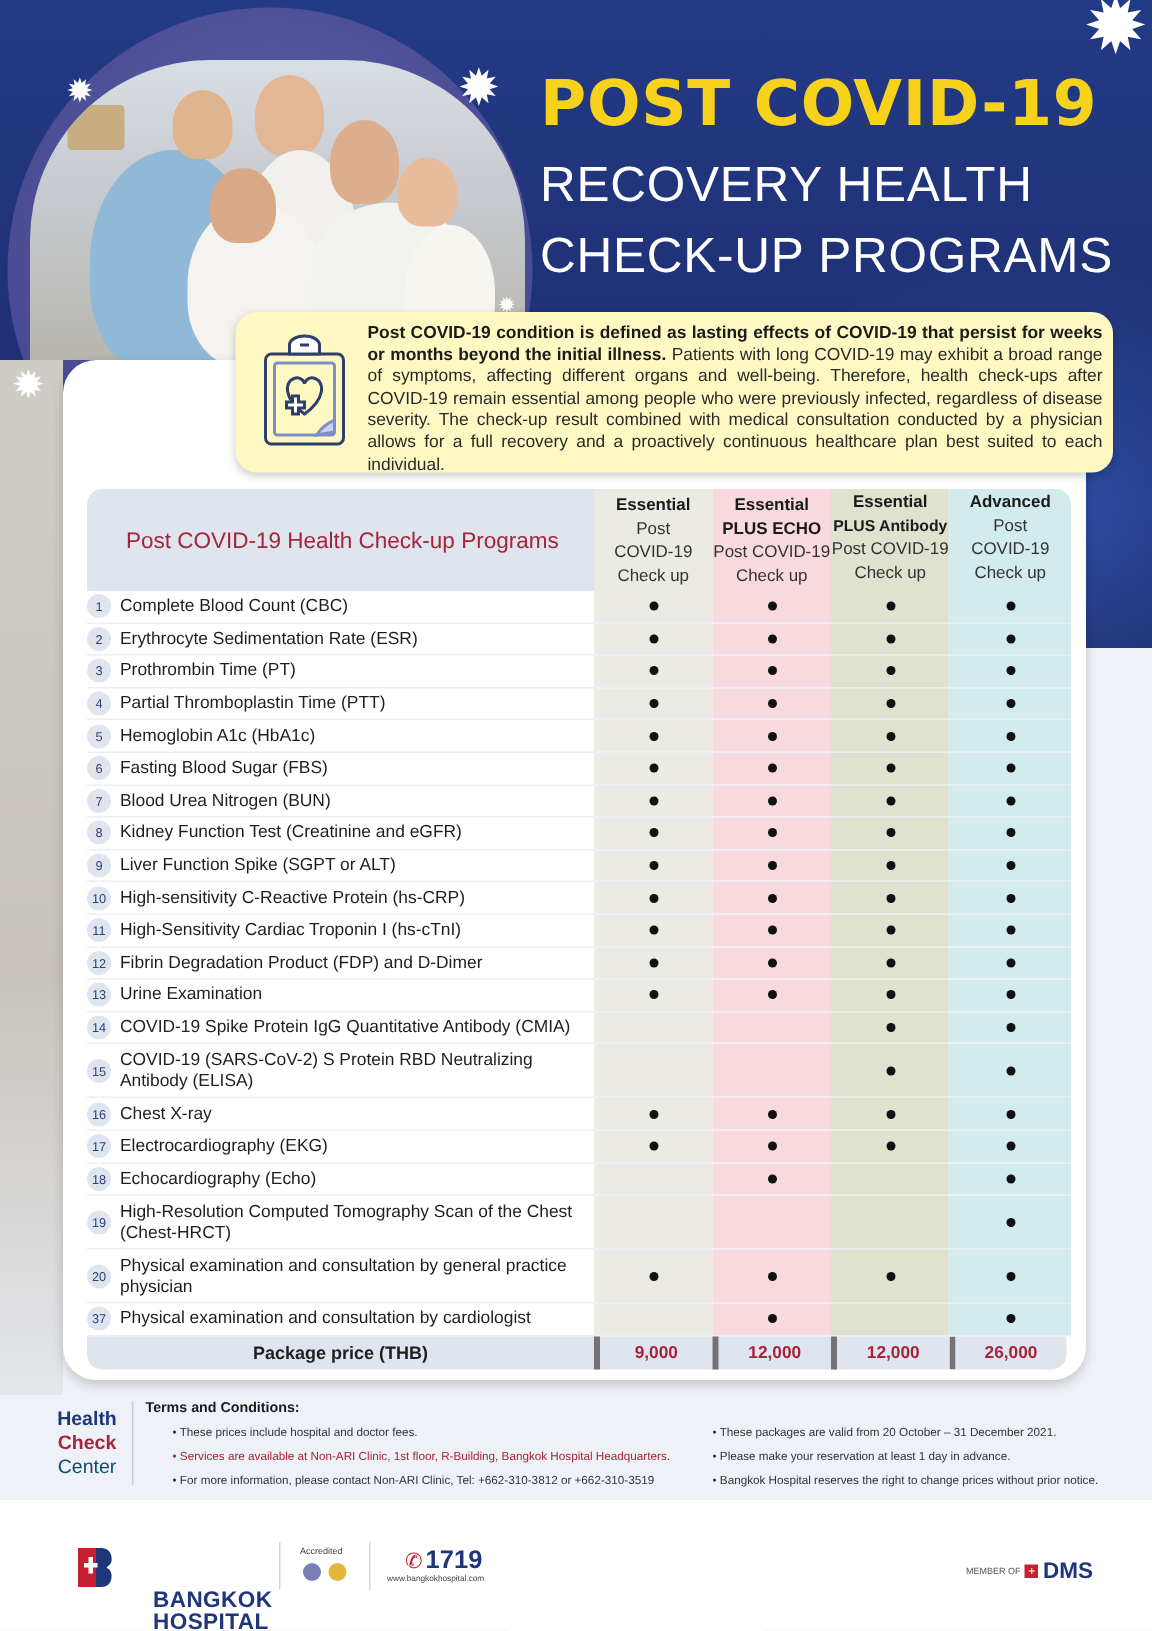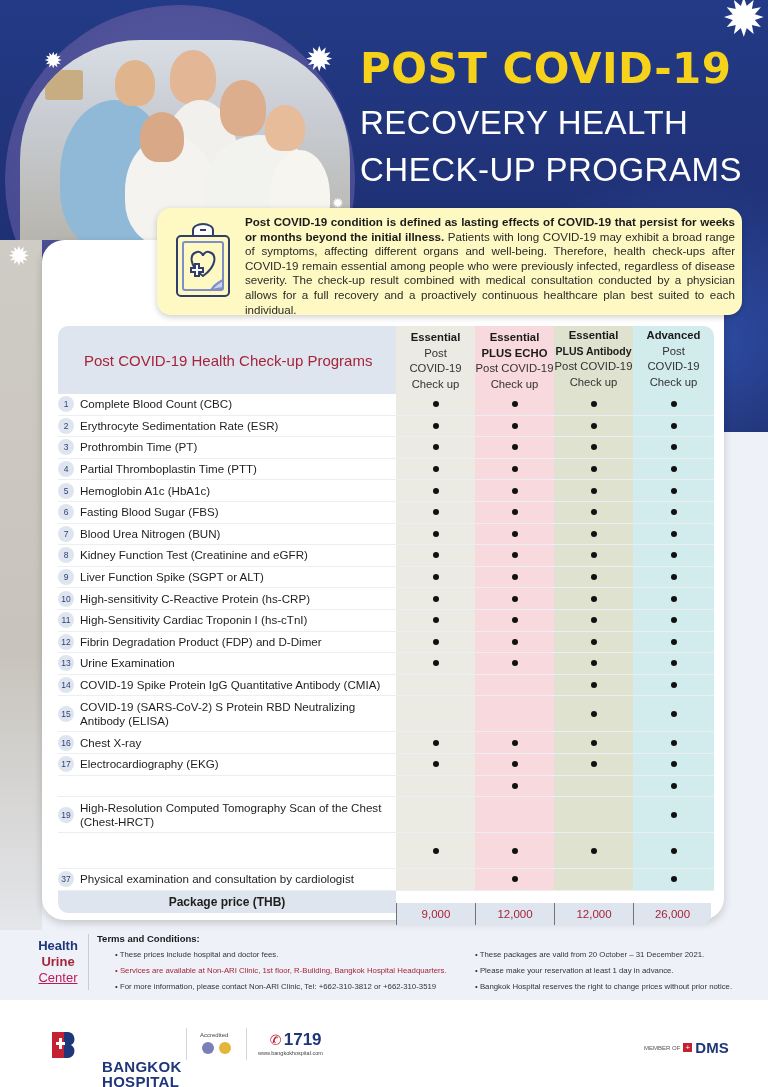--- a/index.html
+++ b/index.html
@@ -32,27 +32,27 @@
   .c3 { left: 575px; background: #d2ebec; border-radius: 0 10px 0 0; width: 81px; }
   .row { position: relative; height: 21.6px; border-bottom: 1px solid #ebeef2; }
   .row.tall { height: 36px; }
   .row .label { position: absolute; left: 0; top: 0; width: 338px; height: 100%; display: flex; align-items: center; font-size: 11.6px; color: #1e1e1e; line-height: 14px; }
   .num { flex: 0 0 16px; width: 16px; height: 16px; border-radius: 50%; background: #dfe5ee; font-size: 8.5px; color: #2f3f7a; display: flex; align-items: center; justify-content: center; margin-right: 6px; }
   .row .cell { position: absolute; top: 0; height: 100%; width: 79px; display: flex; align-items: center; justify-content: center; }
   .row .cell.c3 { width: 81px; border-radius: 0; }
   .dot { width: 6px; height: 6px; border-radius: 50%; background: #111; }
   .price-row { position: relative; height: 22px; text-align: center; }
   .price-row .plabel { position: absolute; left: 0; top: 0; width: 338px; height: 22px; background: #dfe5ee; font-weight: bold; font-size: 12px; display: flex; align-items: center; justify-content: center; color: #1e1e1e; border-radius: 0 0 0 10px; }
-  .price-row .pcell { position: absolute; top: 12px; height: 22px; width: 79px; background: #dfe5ee; border-left: 1px solid #737373; display: flex; align-items: center; justify-content: center; color: #a6243a; font-weight: normal; font-size: 11.5px; }
+  .price-row .pcell { position: absolute; top: 0; height: 22px; width: 79px; background: #dfe5ee; border-left: 4px solid #737373; display: flex; align-items: center; justify-content: center; color: #a6243a; font-weight: bold; font-size: 11.5px; }
   .price-row .pcell.last { width: 78px; border-radius: 0 0 10px 0; }
 
   .hdc { position: absolute; left: 34px; top: 938px; width: 48px; font-size: 13px; line-height: 16px; text-align: center; }
   .hdc .h { color: #1f3679; font-weight: bold; display: block; }
   .hdc .d { color: #a6243a; font-weight: bold; display: block; }
-  .hdc .c { color: #be185d; display: block; text-decoration: underline; }
+  .hdc .c { color: #0c4a6e; display: block; }
   .vdiv { position: absolute; left: 88px; top: 934px; width: 1px; height: 56px; background: #c9ccd4; }
   .terms-title { position: absolute; left: 97px; top: 933px; font-size: 9.5px; font-weight: bold; color: #1a1a1a; }
   .term { position: absolute; font-size: 7.8px; color: #333; white-space: nowrap; margin-left: 18px; }
   .term.red { color: #a6243a; }
   .footer { position: absolute; left: 0; top: 1000px; width: 768px; height: 87px; background: #ffffff; }
   .bh-logo { position: absolute; left: 50px; top: 1030px; width: 30px; height: 30px; }
   .bh-text { position: absolute; left: 102px; top: 1030px; font-weight: bold; font-size: 15px; line-height: 14.5px; color: #1f3679; letter-spacing: 0.3px; margin-top: 30px; }
   .fdiv { position: absolute; top: 1028px; width: 1px; height: 32px; background: #d3d6dc; }
   .acc-label { position: absolute; left: 200px; top: 1032px; font-size: 6px; color: #444; }
   .seal { position: absolute; top: 1042px; width: 12px; height: 12px; border-radius: 50%; }
@@ -431,20 +431,24 @@
           <span class="dot"></span>
         </div>
         <div class="cell c2" style="left: 496px; background: rgb(223, 226, 207);">
           <span class="dot"></span>
         </div>
         <div class="cell c3" style="left: 575px; background: rgb(210, 235, 236);">
           <span class="dot"></span>
         </div>
       </div>
       <div class="row">
+        <div class="label">
+          <span class="num">18</span>
+          <span>Echocardiography (Echo)</span>
+        </div>
         <div class="cell c0" style="left: 338px; background: rgb(235, 235, 227);"></div>
         <div class="cell c1" style="left: 417px; background: rgb(248, 217, 221);">
           <span class="dot"></span>
         </div>
         <div class="cell c2" style="left: 496px; background: rgb(223, 226, 207);"></div>
         <div class="cell c3" style="left: 575px; background: rgb(210, 235, 236);">
           <span class="dot"></span>
         </div>
       </div>
       <div class="row tall">
@@ -453,20 +457,24 @@
           <span>High-Resolution Computed Tomography Scan of the Chest (Chest-HRCT)</span>
         </div>
         <div class="cell c0" style="left: 338px; background: rgb(235, 235, 227);"></div>
         <div class="cell c1" style="left: 417px; background: rgb(248, 217, 221);"></div>
         <div class="cell c2" style="left: 496px; background: rgb(223, 226, 207);"></div>
         <div class="cell c3" style="left: 575px; background: rgb(210, 235, 236);">
           <span class="dot"></span>
         </div>
       </div>
       <div class="row tall">
+        <div class="label">
+          <span class="num">20</span>
+          <span>Physical examination and consultation by general practice physician</span>
+        </div>
         <div class="cell c0" style="left: 338px; background: rgb(235, 235, 227);">
           <span class="dot"></span>
         </div>
         <div class="cell c1" style="left: 417px; background: rgb(248, 217, 221);">
           <span class="dot"></span>
         </div>
         <div class="cell c2" style="left: 496px; background: rgb(223, 226, 207);">
           <span class="dot"></span>
         </div>
         <div class="cell c3" style="left: 575px; background: rgb(210, 235, 236);">
@@ -492,21 +500,21 @@
     <div class="plabel">Package price (THB)</div>
     <div class="pcell" style="left:338px">9,000</div>
     <div class="pcell" style="left:417px">12,000</div>
     <div class="pcell" style="left:496px">12,000</div>
     <div class="pcell last" style="left:575px">26,000</div>
   </div>
 </div>
 
 <div class="hdc">
   <span class="h">Health</span>
-  <span class="d">Urine</span>
+  <span class="d">Check</span>
   <span class="c">Center</span>
 </div>
 <div class="vdiv"></div>
 <div class="terms-title">Terms and Conditions:</div>
 <div class="term" style="left:97px;top:950px;">• These prices include hospital and doctor fees.</div>
 <div class="term red" style="left:97px;top:966px;">• Services are available at Non-ARI Clinic, 1st floor, R-Building, Bangkok Hospital Headquarters.</div>
 <div class="term" style="left:97px;top:982px;">• For more information, please contact Non-ARI Clinic, Tel: +662-310-3812 or +662-310-3519</div>
 <div class="term" style="left:457px;top:950px;">• These packages are valid from 20 October – 31 December 2021.</div>
 <div class="term" style="left:457px;top:966px;">• Please make your reservation at least 1 day in advance.</div>
 <div class="term" style="left:457px;top:982px;">• Bangkok Hospital reserves the right to change prices without prior notice.</div>

